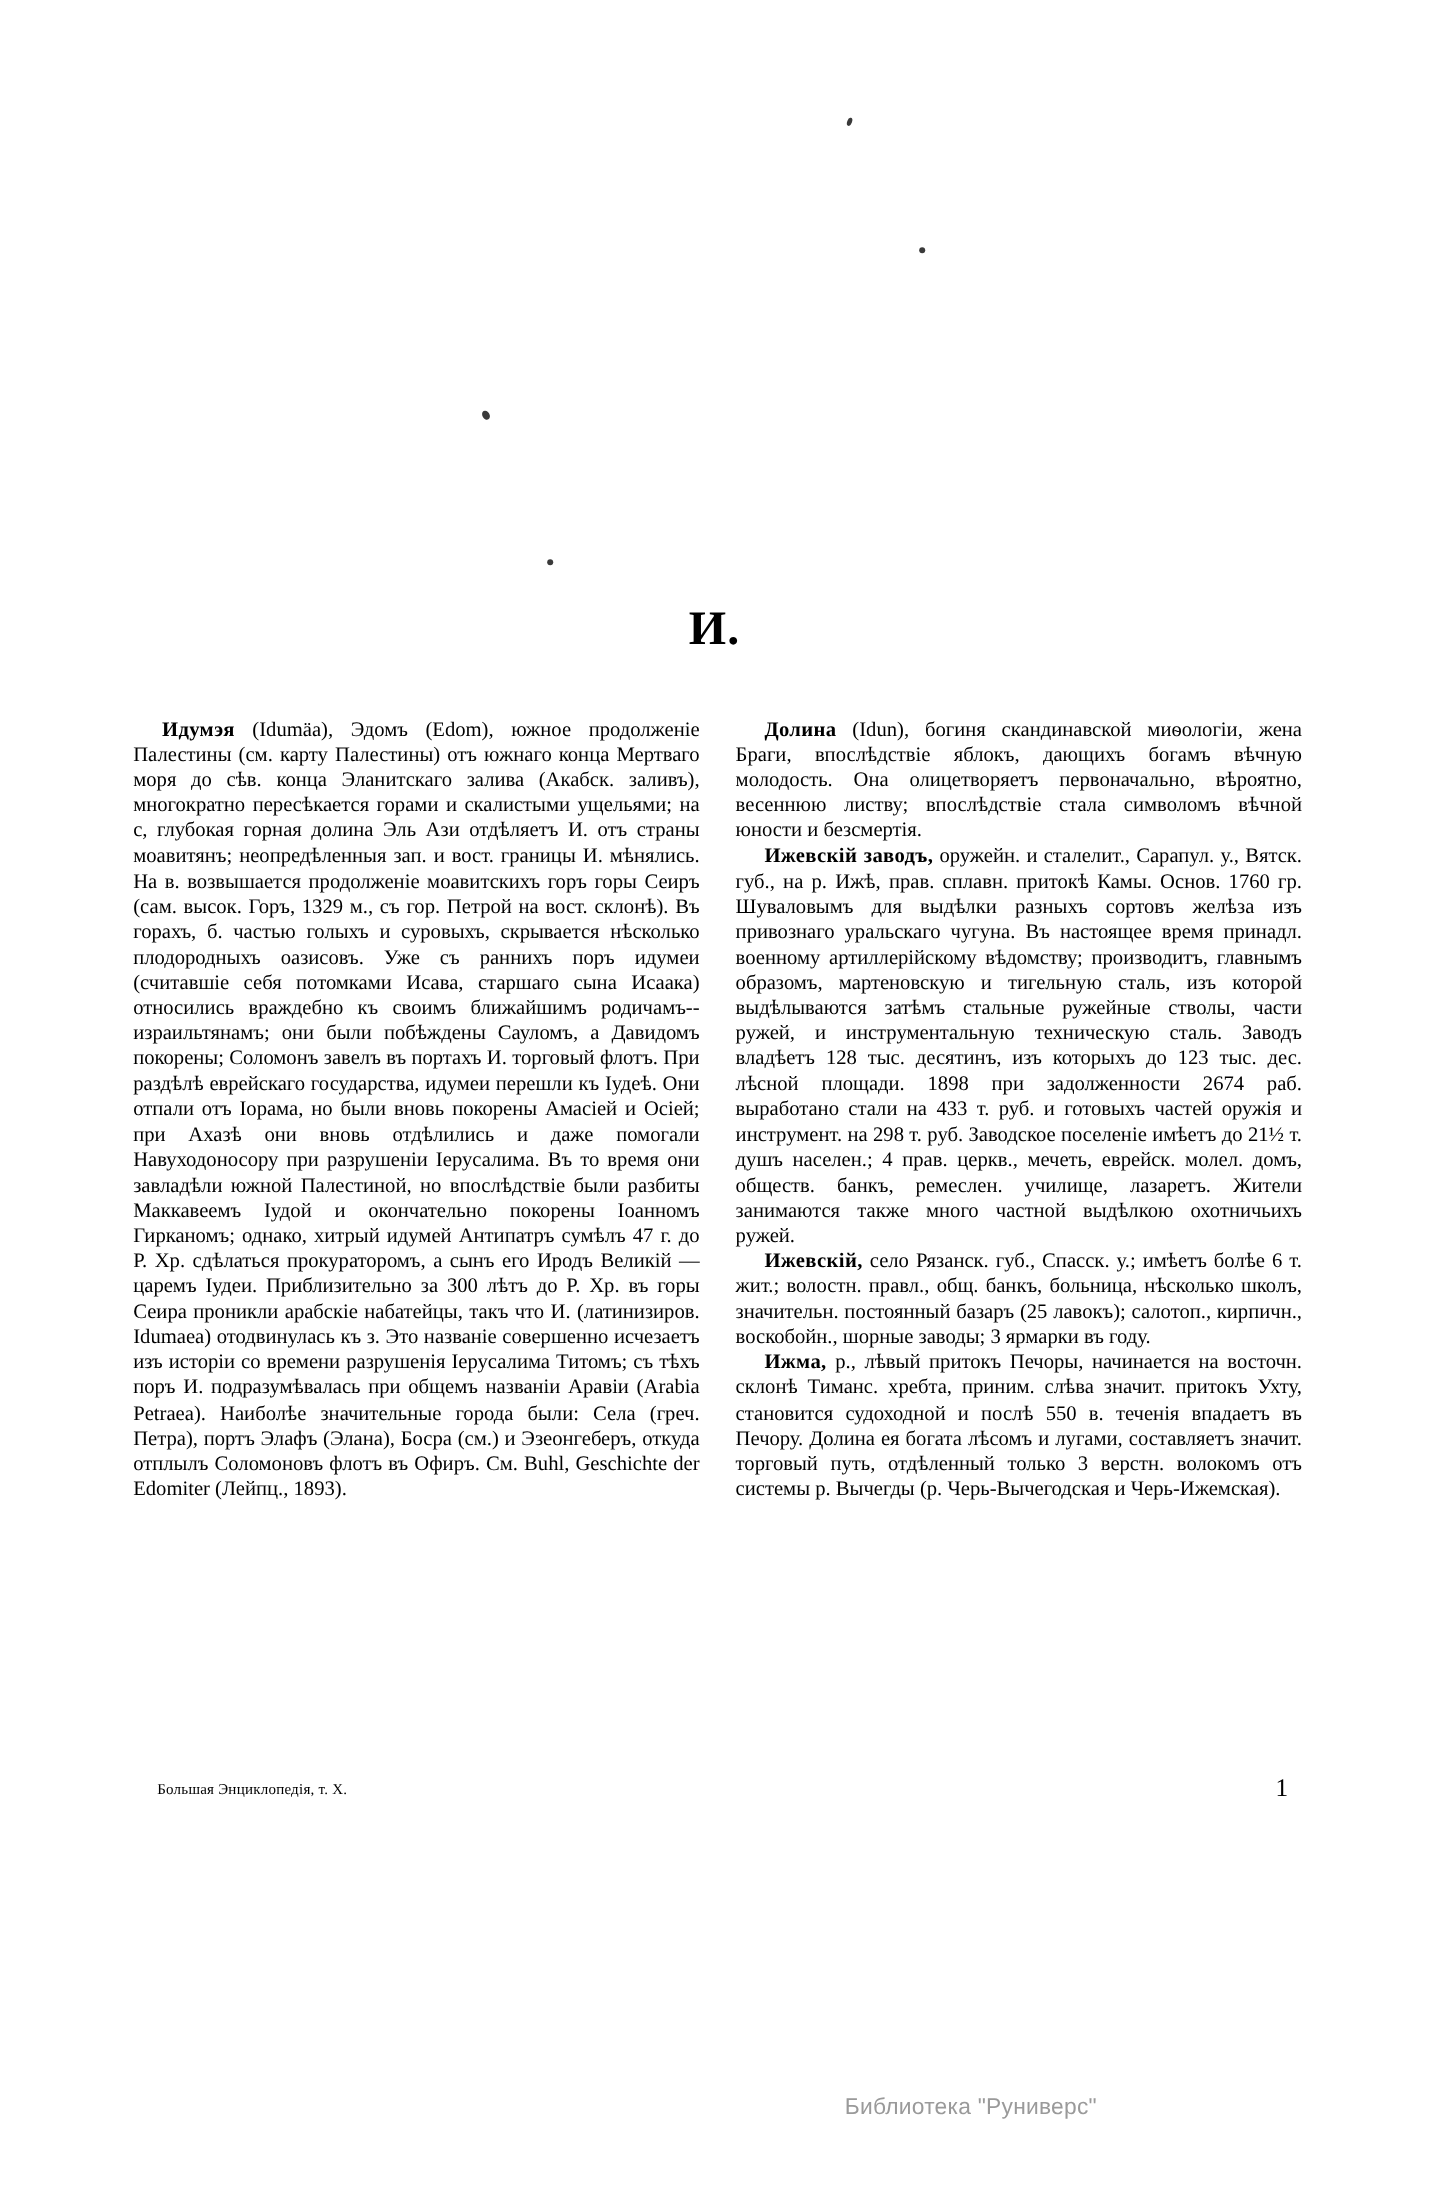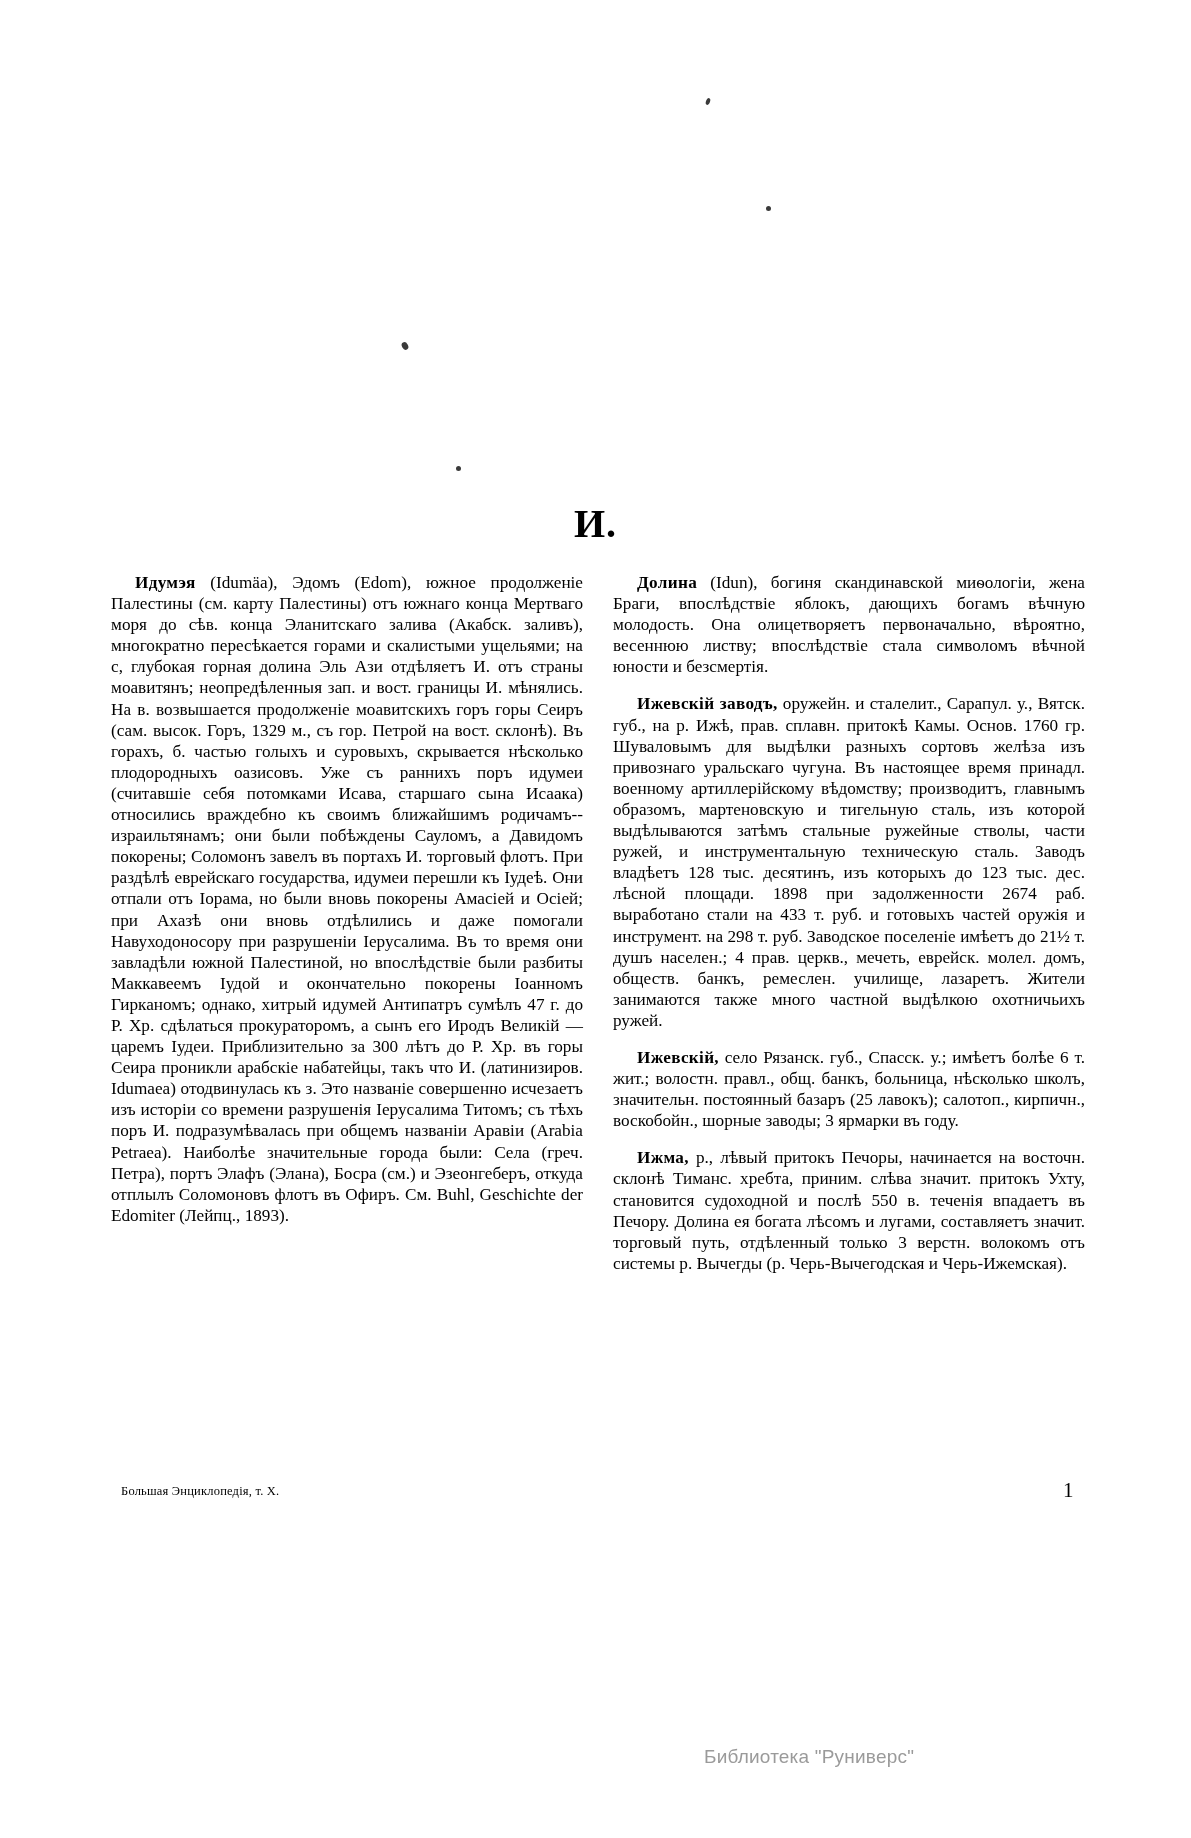--- a/index.html
+++ b/index.html
@@ -40,49 +40,49 @@
     text-align: center;
     font-family: "Liberation Serif", serif;
     font-weight: bold;
     font-size: 40px;
     letter-spacing: 1px;
   }
 
   .columns {
     position: absolute;
     left: 111px;
-    top: 572px;
+    top: 597px;
     width: 974px;
     display: flex;
     gap: 30px;
   }
   .col {
     width: 472px;
     font-size: 17.2px;
     line-height: 21.1px;
     text-align: justify;
     text-justify: inter-word;
     hyphens: manual;
   }
   .entry {
     margin: 0 0 0 0;
     text-indent: 24px;
   }
-  .entry + .entry { margin-top: 16px; }
+  .entry + .entry { margin-top: 0px; }
   .hw {
     font-weight: bold;
     letter-spacing: 0.3px;
   }
   .it { font-style: italic; }
 
   .col-left .entry:first-child { text-indent: 24px; }
 
   .footer-note {
     position: absolute;
-    left: 121px;
+    left: 131px;
     top: 1484px;
     font-size: 12.5px;
     letter-spacing: 0.2px;
     font-family: "Liberation Serif", serif;
   }
   .page-num {
     position: absolute;
     left: 1063px;
     top: 1478px;
     font-size: 21px;

